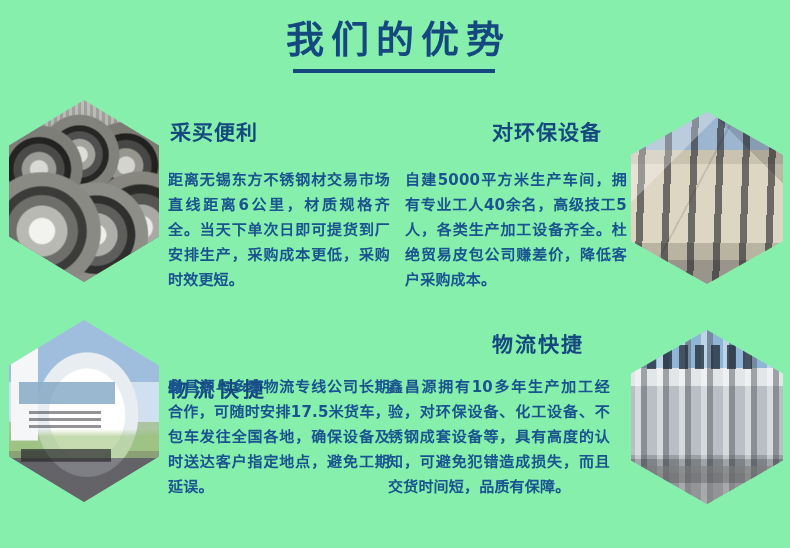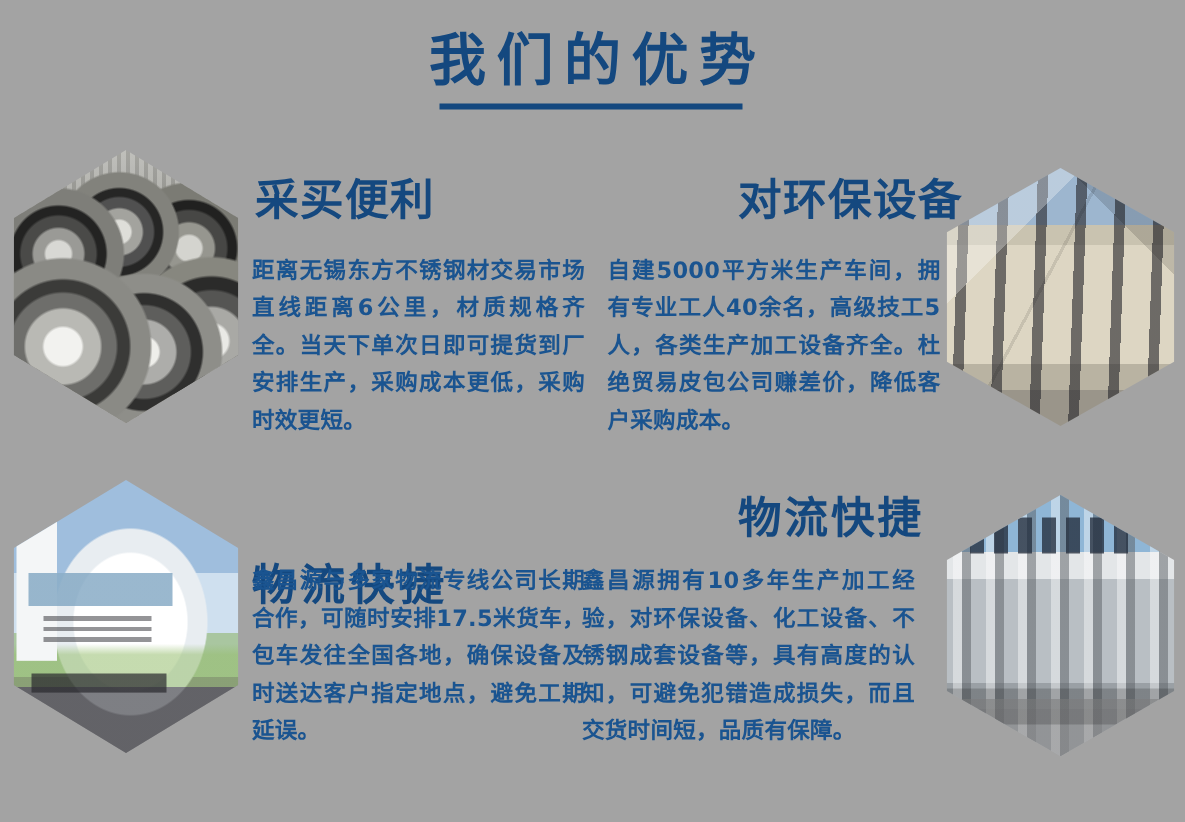--- a/index.html
+++ b/index.html
@@ -4,21 +4,21 @@
 <title>我们的优势</title>
 <style>
   html,body{margin:0;padding:0;}
   body{
     width:790px;height:548px;
     background:#ffffff;
     font-family:"DejaVu Sans","Liberation Sans",sans-serif;
     overflow:hidden;
     position:relative;
   }
-  #page{position:relative;width:790px;height:548px;background:#a3a3a3;}
+  #page{position:relative;width:790px;height:548px;background:#86efac;}
 
   
   .page-title-wrap{
     position:absolute;left:0;top:16px;width:790px;
     text-align:center;
   }
   .page-title{
     display:inline-block;
     font-size:38px;
     font-weight:700;
@@ -38,21 +38,21 @@
   .hex{
     position:absolute;
     -webkit-clip-path:polygon(50% 0%,100% 25%,100% 75%,50% 100%,0% 75%,0% 25%);
     clip-path:polygon(50% 0%,100% 25%,100% 75%,50% 100%,0% 75%,0% 25%);
     overflow:hidden;
   }
   .hex .hx-img{position:absolute;inset:0;}
 
   .f-head{
     position:absolute;
-    font-size:29px;
+    font-size:21px;
     font-weight:700;
     color:#14487f;
     line-height:34px;
     white-space:nowrap;
     text-align:right;
   }
   .f-body{
     position:absolute;
     font-size:15px;
     font-weight:700;

